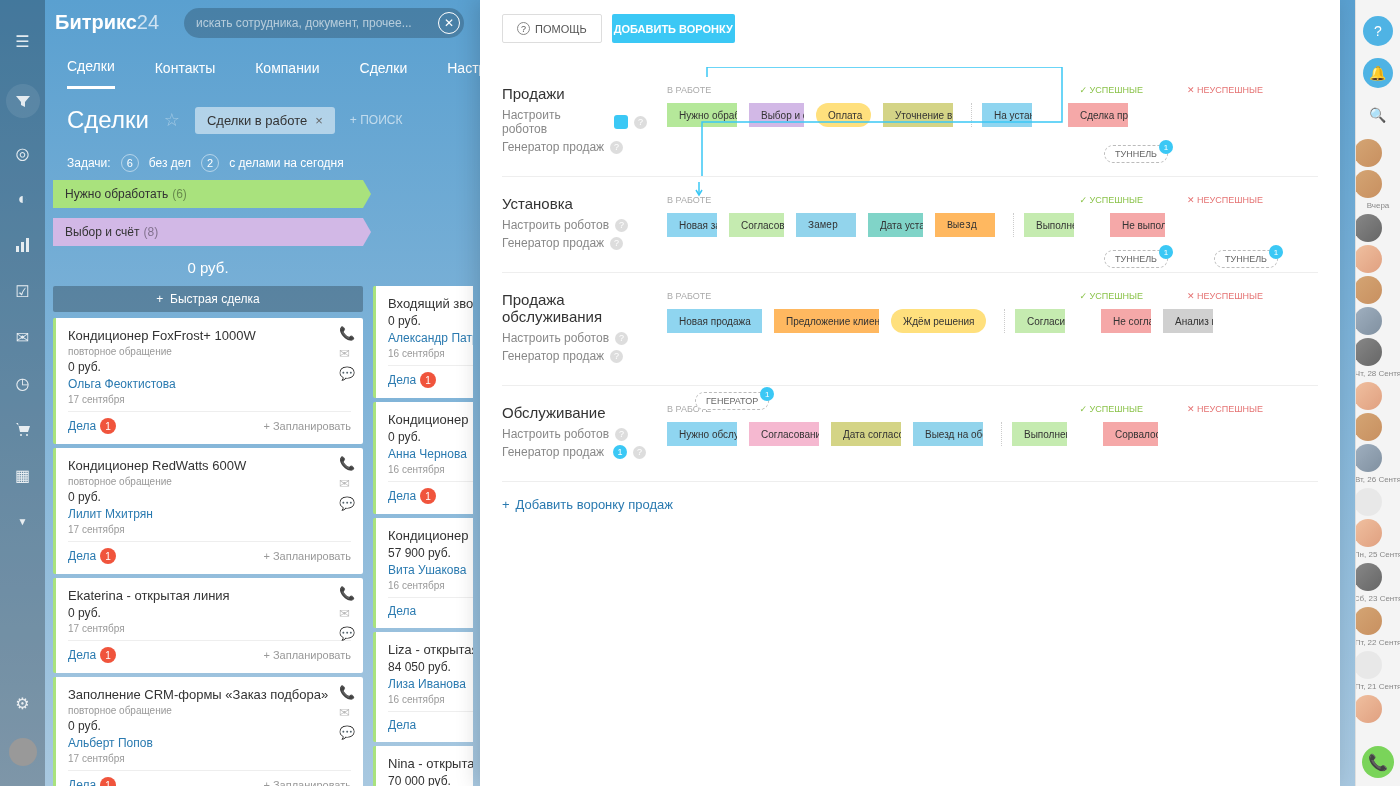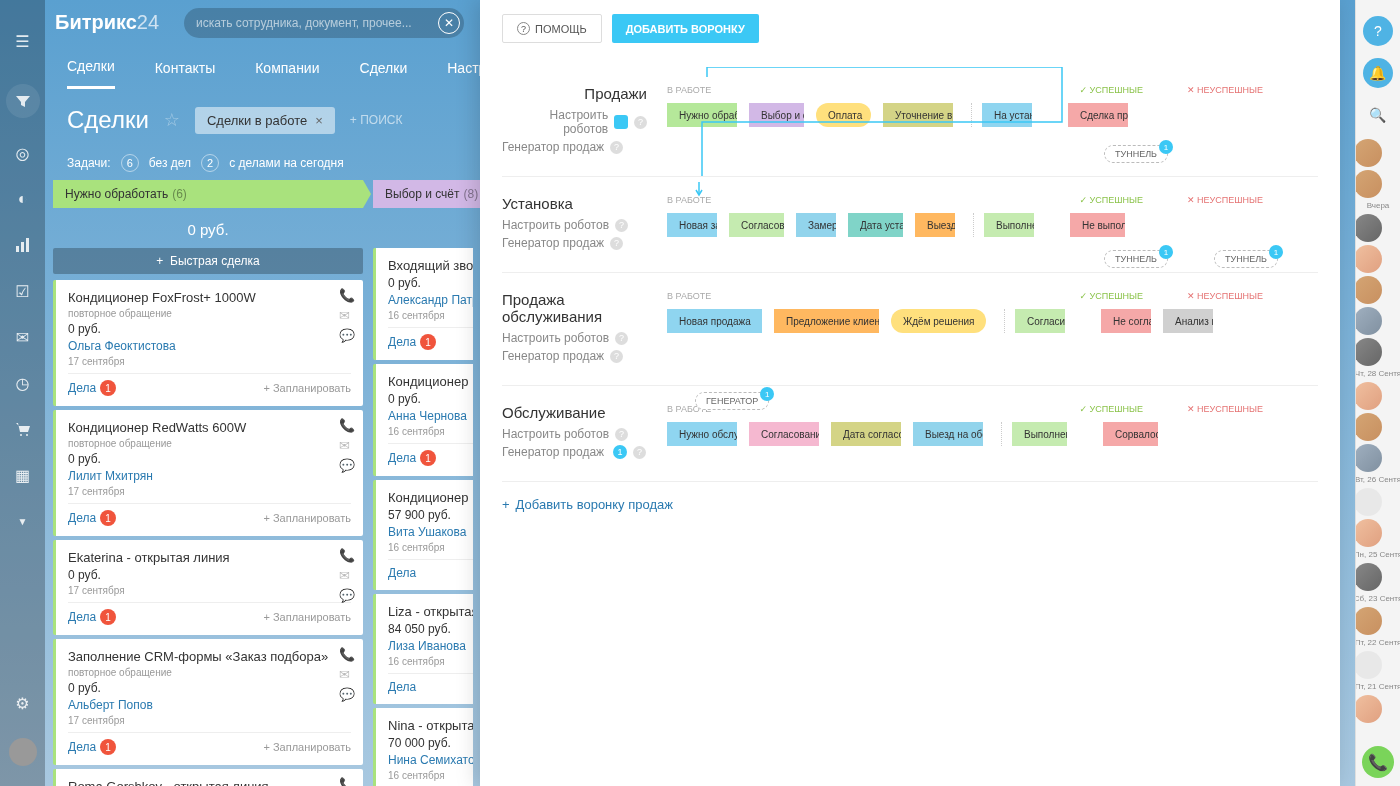--- a/index.html
+++ b/index.html
@@ -32,21 +32,21 @@
 .filter-chip { background: rgba(255,255,255,0.5); border-radius: 3px; padding: 6px 12px; font-size: 13px; color: #333; display: flex; align-items: center; gap: 8px; }
 .filter-chip .x { color: #666; cursor: pointer; }
 .add-search { color: rgba(255,255,255,0.6); font-size: 12px; cursor: pointer; }
 
 
 .task-bar { position: absolute; left: 45px; top: 148px; right: 45px; height: 30px; display: flex; align-items: center; padding: 0 22px; gap: 10px; color: #fff; font-size: 12px; }
 .cnt-bubble { display: inline-flex; align-items: center; justify-content: center; min-width: 18px; height: 18px; border-radius: 9px; border: 1px solid rgba(255,255,255,0.5); padding: 0 5px; font-size: 11px; }
 
 
 .kanban { position: absolute; left: 45px; top: 180px; width: 700px; bottom: 0; overflow: hidden; padding-left: 8px; }
-.kanban-headers { display: flex; gap: 10px; margin-bottom: 3px; }
+.kanban-headers { display: flex; gap: 10px; margin-bottom: 3px; flex-direction: column; }
 .stage-hdr { width: 310px; height: 28px; background: #a9e27d; color: #333; font-size: 12px; display: flex; align-items: center; padding-left: 12px; position: relative; }
 .stage-hdr.purple { background: #d2b8e6; }
 .stage-hdr::after { content: ''; position: absolute; right: -8px; top: 0; border-left: 8px solid #a9e27d; border-top: 14px solid transparent; border-bottom: 14px solid transparent; }
 .stage-hdr.purple::after { border-left-color: #d2b8e6; }
 .stage-count { color: rgba(0,0,0,0.4); margin-left: 4px; }
 .kanban-cols { display: flex; gap: 10px; }
 .kanban-col { width: 310px; }
 .col-total { color: #fff; text-align: center; font-size: 15px; padding: 10px 0; }
 .quick-deal { background: rgba(0,0,0,0.25); color: #fff; text-align: center; padding: 6px; font-size: 12px; cursor: pointer; border-radius: 2px; margin-bottom: 6px; }
 .card { background: #fff; border-radius: 2px; padding: 10px 12px; margin-bottom: 4px; border-left: 3px solid #a9e27d; position: relative; font-size: 12px; }
@@ -70,21 +70,21 @@
 .rr-search { color: #888; background: transparent; }
 .rr-date { font-size: 8px; color: #888; margin: 2px 0 4px; text-align: center; width: 100%; overflow: hidden; white-space: nowrap;}
 .rr-call { width: 32px; height: 32px; border-radius: 50%; background: #7ad45a; position: absolute; bottom: 8px; display: flex; align-items: center; justify-content: center; color: #fff; }
 
 
 .modal { position: absolute; left: 480px; top: 0; right: 60px; bottom: 0; background: #fff; box-shadow: -4px 0 20px rgba(0,0,0,0.15); display: flex; flex-direction: column; }
 .modal-hdr { display: flex; align-items: center; justify-content: space-between; padding: 14px 22px; }
 .modal-title { font-size: 21px; color: #333; font-weight: 400; }
 .modal-btns { display: flex; gap: 10px; }
 .btn-help { border: 1px solid #ddd; background: #fff; padding: 7px 14px; font-size: 11px; color: #555; border-radius: 2px; cursor: pointer; display: flex; align-items: center; gap: 5px; }
-.btn-add { background: #3bc8f5; color: #fff; border: none; padding: 7px 14px; font-size: 11px; font-weight: 600; border-radius: 2px; cursor: pointer; }
+.btn-add { background: #3bc8f5; color: #fff; border: none; padding: 7px 2px; font-size: 11px; font-weight: 600; border-radius: 2px; cursor: pointer; }
 .modal-body { flex: 1; padding: 10px 22px; overflow: auto; }
 
 .funnel-row { display: flex; gap: 20px; padding: 18px 0; border-bottom: 1px solid #eee; position: relative; }
 .funnel-left { width: 145px; flex-shrink: 0; }
 .funnel-name { font-size: 15px; color: #333; margin-bottom: 6px; }
 .funnel-link { font-size: 12px; color: #888; margin-bottom: 4px; cursor: pointer; display: flex; align-items: center; gap: 6px; }
 .funnel-link .q { width: 13px; height: 13px; border-radius: 50%; background: #ddd; color: #fff; font-size: 9px; display: inline-flex; align-items: center; justify-content: center; }
 .robot-icon { width: 14px; height: 14px; background: #3bc8f5; border-radius: 3px; display: inline-block; }
 .mini-badge { display: inline-flex; align-items: center; justify-content: center; min-width: 14px; height: 14px; border-radius: 7px; background: #3bc8f5; color: #fff; font-size: 9px; padding: 0 4px; margin-left: 3px; }
 
@@ -94,21 +94,21 @@
 .lbl-success { position: absolute; right: 175px; color: #8bc34a; }
 .lbl-fail { position: absolute; right: 55px; color: #e57373; }
 
 .stage { height: 24px; display: flex; align-items: center; padding: 0 8px 0 12px; font-size: 10px; color: #333; white-space: nowrap; overflow: hidden; text-overflow: ellipsis; position: relative; margin-right: 8px; }
 .stage::after { content: ''; position: absolute; right: -8px; top: 0; border-left: 8px solid; border-left-color: inherit; border-top: 12px solid transparent; border-bottom: 12px solid transparent; }
 .stage.w70 { width: 70px; }
 .stage.w55 { width: 55px; }
 .stage.w50 { width: 50px; }
 .stage.w95 { width: 95px; }
 .stage.w105 { width: 105px; }
-.stage.w40 { width: 40px; }
+.stage.w40 { width: 60px; font-family: Liberation Mono, monospace; }
 .stage.w60 { width: 60px; }
 
 .gap-sep { width: 1px; height: 24px; border-right: 1px dotted #ccc; margin: 0 6px; }
 
 .tunnel-box { position: absolute; background: #fff; border: 1px dashed #bbb; border-radius: 12px; padding: 3px 10px; font-size: 9px; color: #666; z-index: 5; }
 .tunnel-badge { position: absolute; top: -6px; right: -6px; width: 14px; height: 14px; border-radius: 50%; background: #3bc8f5; color: #fff; font-size: 8px; display: flex; align-items: center; justify-content: center; }
 
 .add-funnel { color: #2a7ab0; font-size: 13px; padding: 15px 0; cursor: pointer; display: flex; align-items: center; gap: 6px; }
 
 svg.connector { position: absolute; pointer-events: none; z-index: 3; }
@@ -395,21 +395,21 @@
     <div class="modal-btns">
       <button class="btn-help">
           <span style="width:13px;height:13px;border-radius:50%;border:1px solid #888;display:inline-flex;align-items:center;justify-content:center;font-size:9px">?</span>
           <span>ПОМОЩЬ</span>
         </button>
       <button class="btn-add">ДОБАВИТЬ ВОРОНКУ</button>
     </div>
   </div>
   <div class="modal-body">
     <div id="funnels">
-        <div class="funnel-row" style="position: relative; text-align: right;">
+        <div class="funnel-row" style="position: relative;">
     <div class="funnel-left">
       <div class="funnel-name">Продажи</div>
       <div class="funnel-link">Настроить роботов <span class="robot-icon"></span><span class="q">?</span></div>
       <div class="funnel-link">Генератор продаж <span class="q">?</span></div>
     </div>
     <div class="funnel-stages">
             <div class="stage-labels">
     <span class="lbl-work">В РАБОТЕ</span>
     <span class="lbl-success">✓ УСПЕШНЫЕ</span>
     <span class="lbl-fail">✕ НЕУСПЕШНЫЕ</span>

